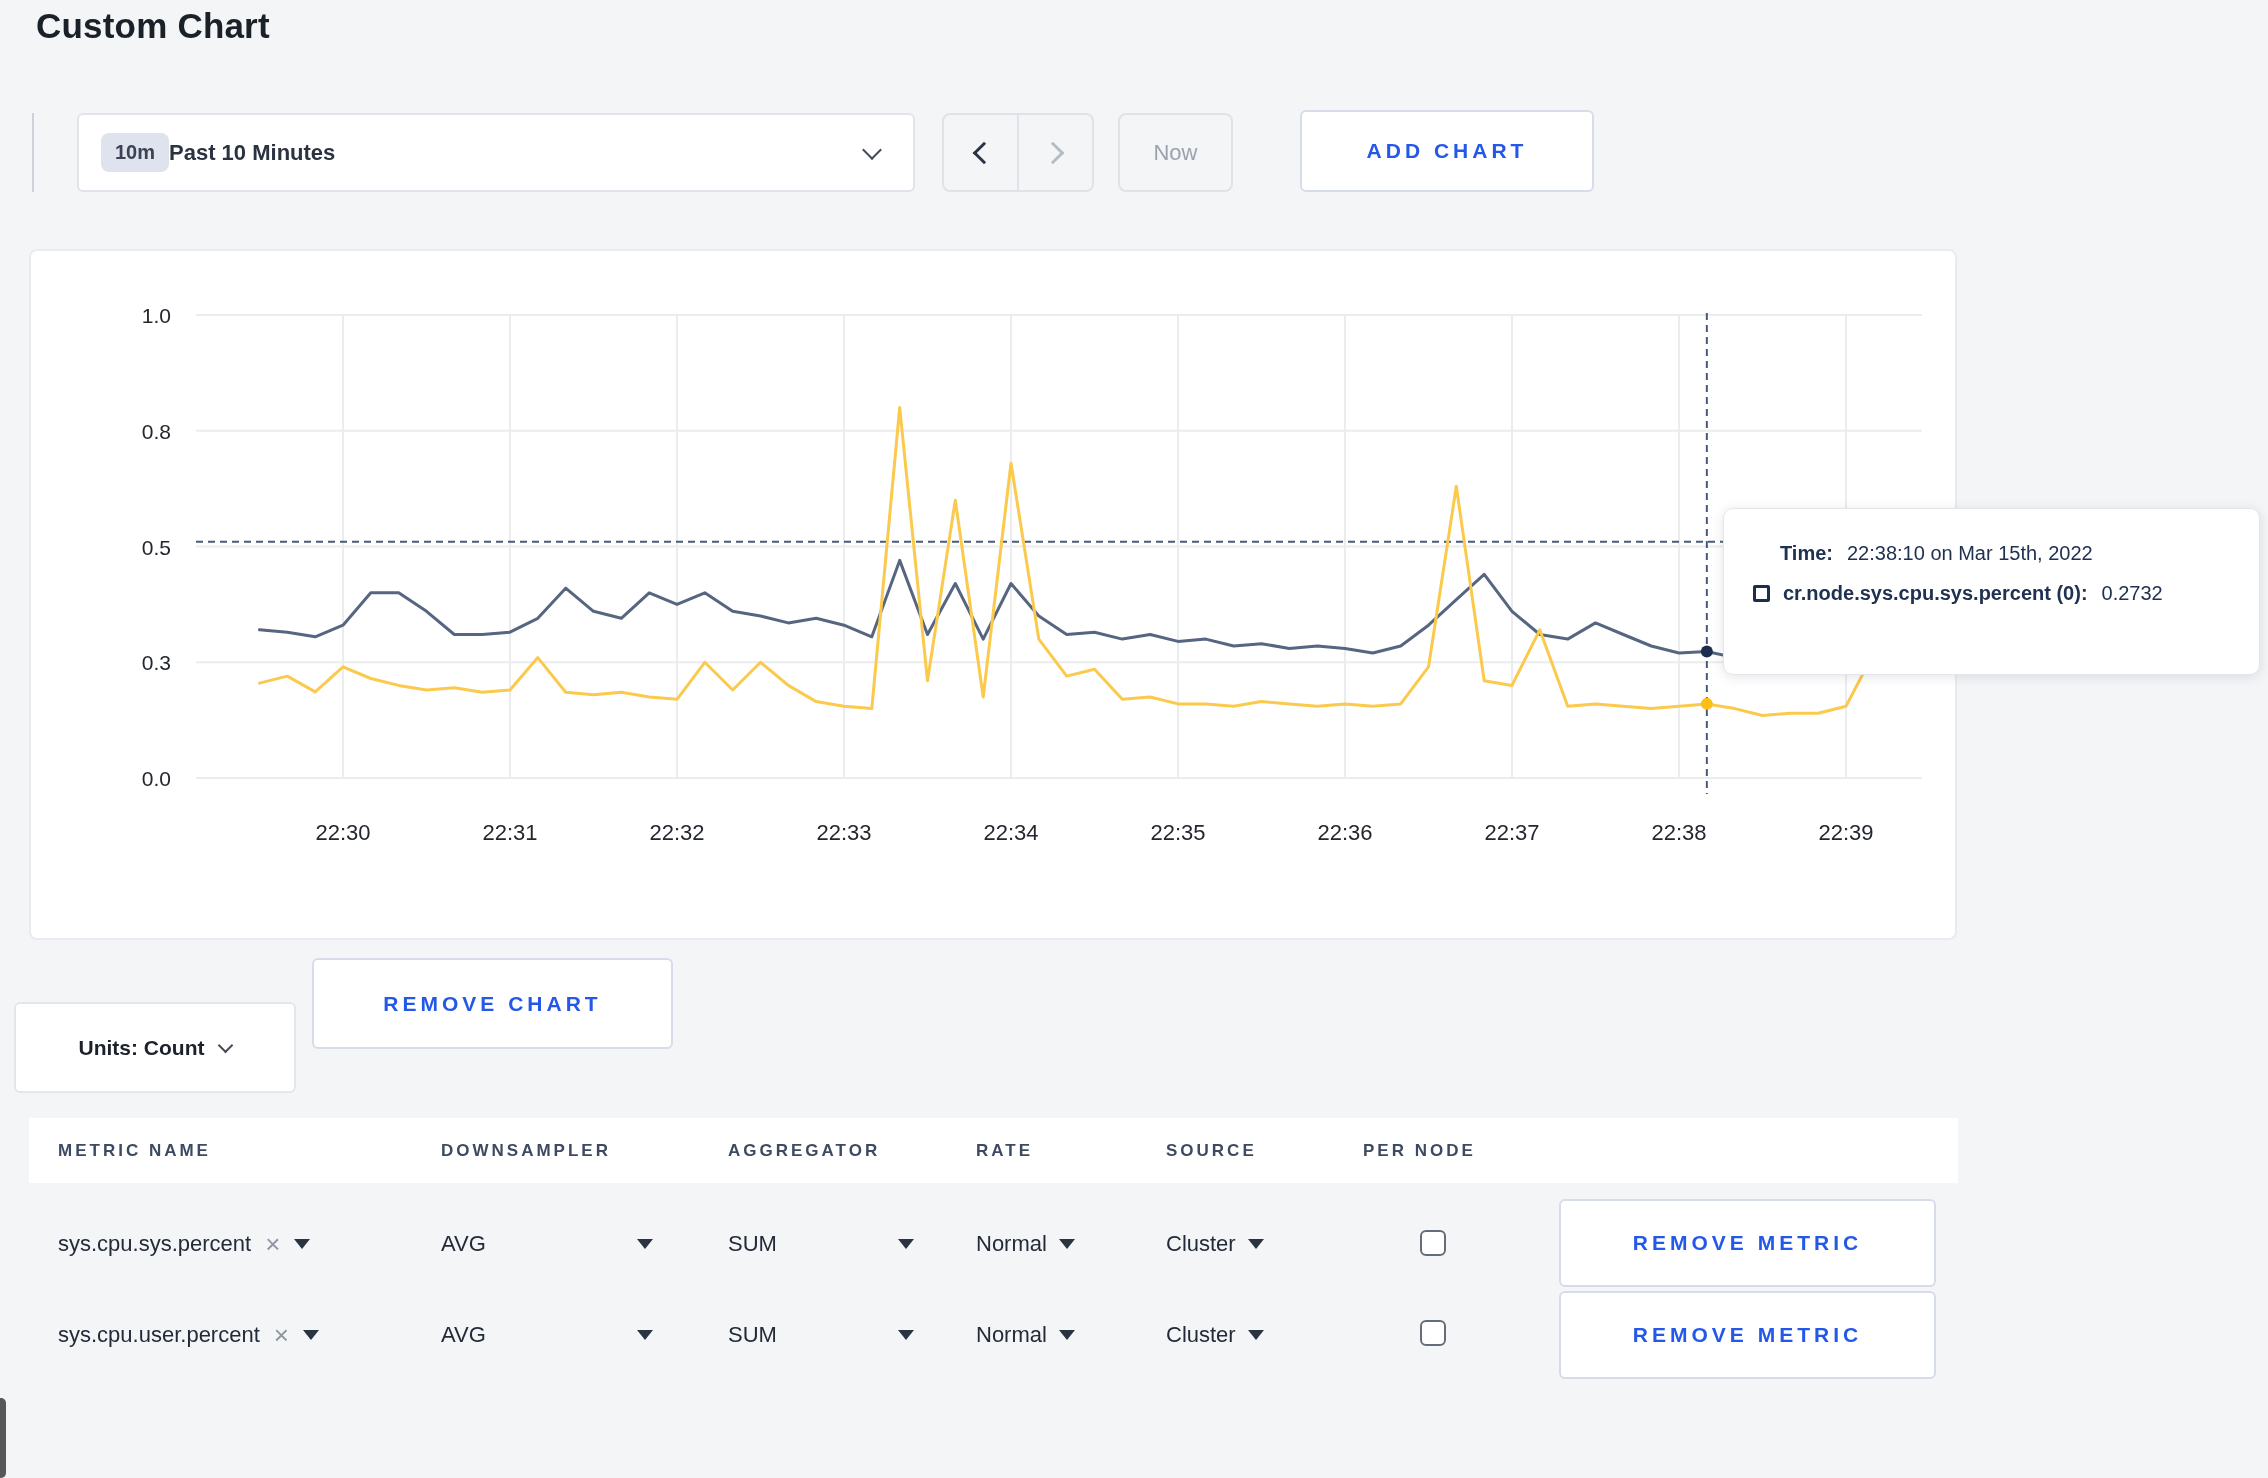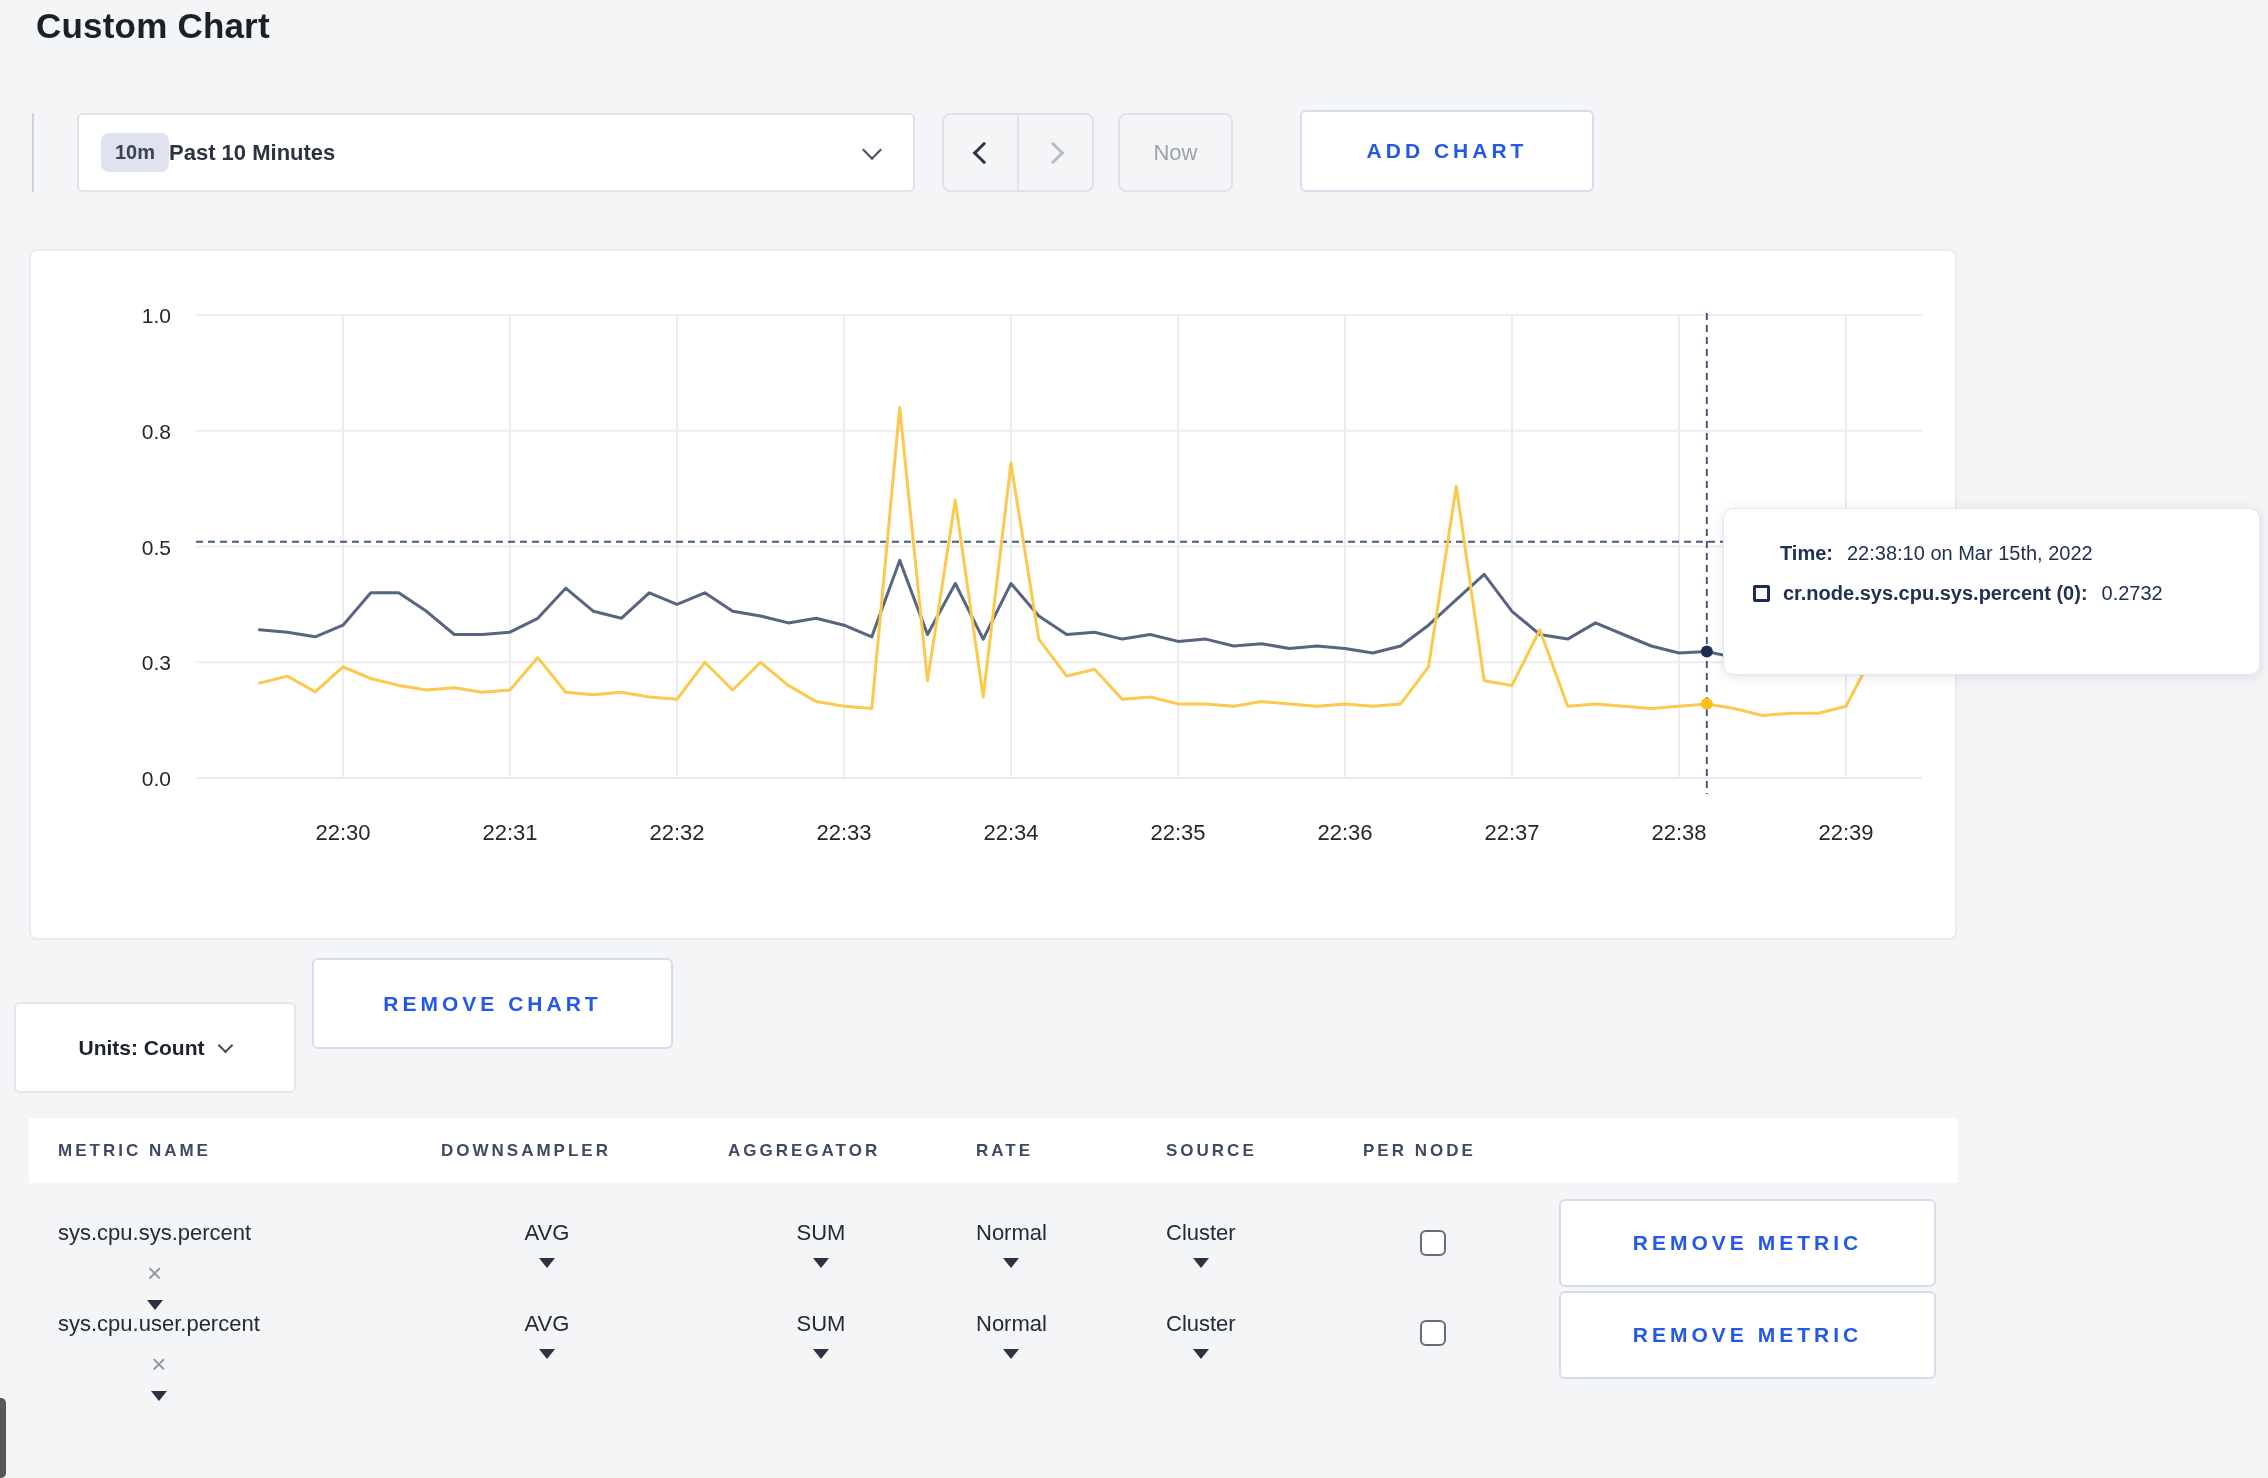--- a/index.html
+++ b/index.html
@@ -53,21 +53,21 @@
   .units-select { left:14px; top:975px; width:282px; height:91px; background:#fff; border:2px solid #e3e6ec;
     border-radius:6px; display:flex; align-items:center; justify-content:center; gap:16px; cursor:pointer;margin-top:27px; }
   .units-label { font-size:21px; font-weight:bold; color:#1c222b; }
   .units-select .chev-down { margin:0 0 0 0; width:11px; height:11px; margin-top:-4px; }
   .remove-chart-btn { left:312px; top:958px; width:361px; height:91px; }
 
   
   .mt-header { left:29px; top:1118px; width:1929px; height:65px; background:#fff; }
   .col-head { position:absolute; top:0; height:65px; display:flex; align-items:center; font-size:17px;
     font-weight:bold; letter-spacing:3px; color:#3d4a61; white-space:nowrap; }
-  .cell { position:absolute; display:flex; align-items:center; font-size:22px; color:#232b39; white-space:nowrap;flex-direction:column; }
+  .cell { position:absolute; display:flex; align-items:center; font-size:22px; color:#232b39; white-space:nowrap; }
   .caret { width:0; height:0; border-left:8px solid transparent; border-right:8px solid transparent;
     border-top:10px solid #2a3342; display:inline-block; }
   .clear-x { color:#8d97a3; font-size:26px; line-height:1; cursor:pointer; }
   .sel { cursor:pointer; }
   .pn-check { position:absolute; width:26px; height:26px; appearance:none; -webkit-appearance:none;
     border:2px solid #656d7a; border-radius:6px; background:#fff; cursor:pointer; }
   .remove-metric-btn { position:absolute; left:1559px; width:377px; height:88px; }
   .add-metric-btn { left:46px; top:1381px; width:309px; height:88px; }
 
   .edge-artifact { left:0; top:1398px; width:6px; height:80px; background:#3b3b3d; border-radius:0 5px 5px 0; opacity:.85; }

